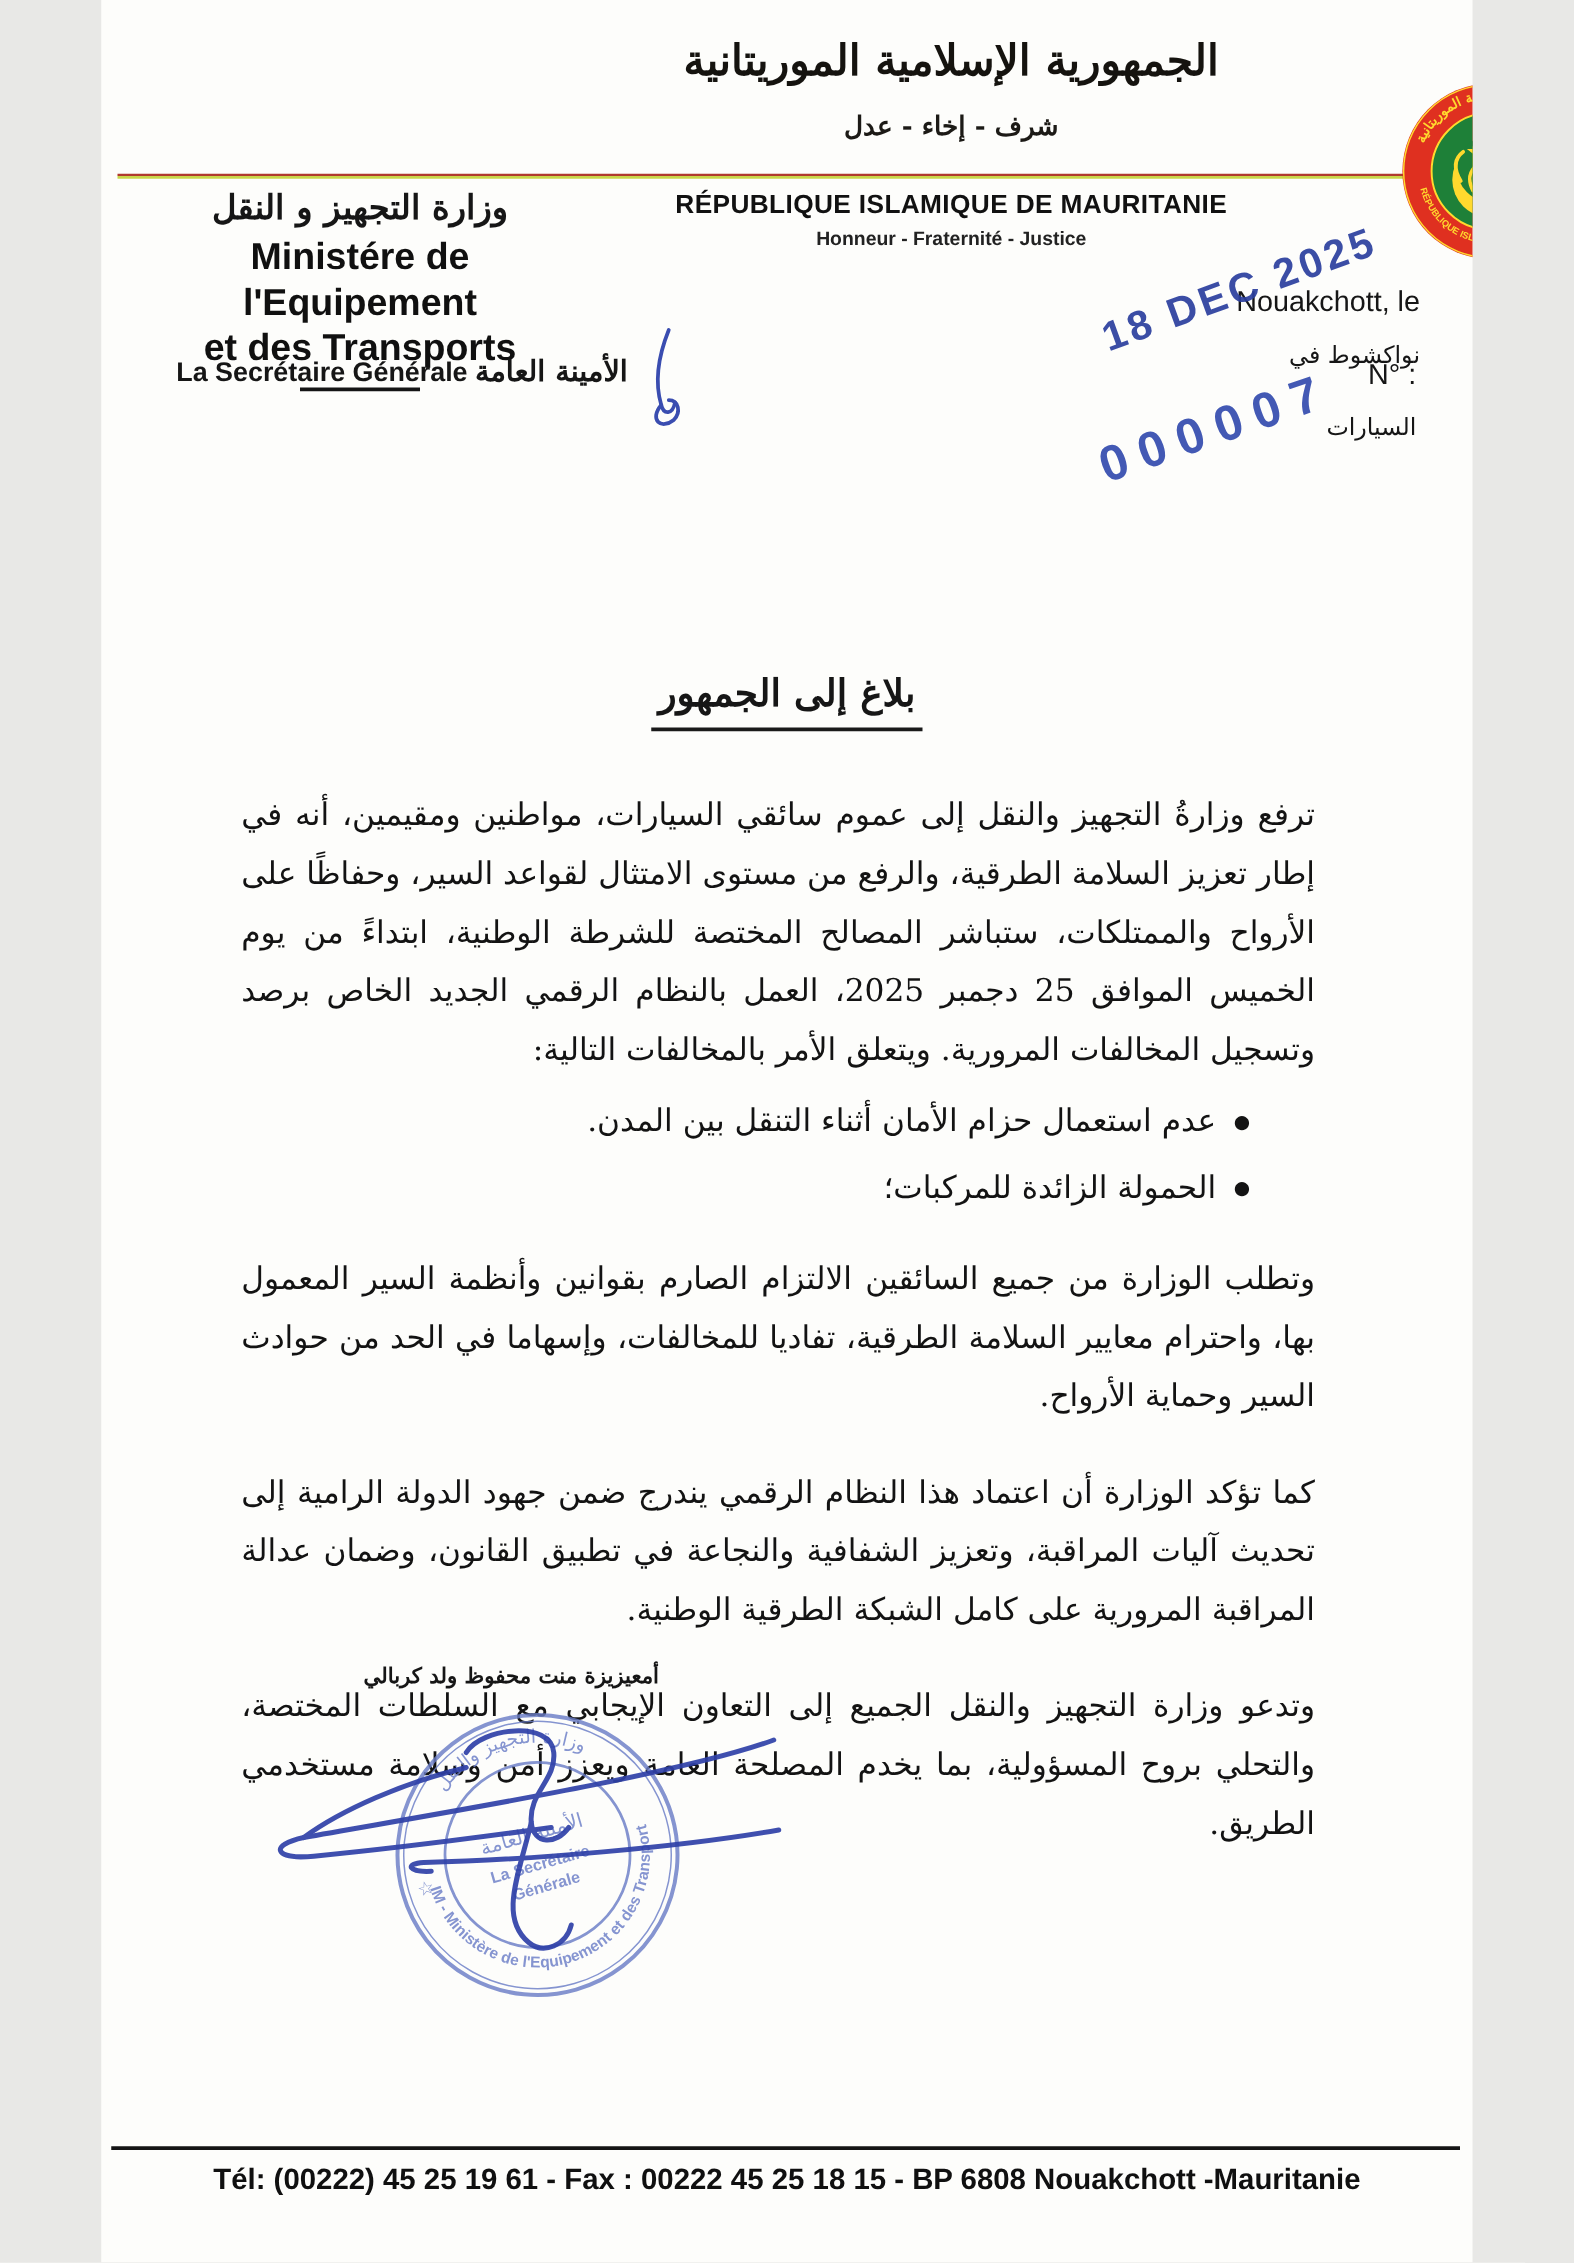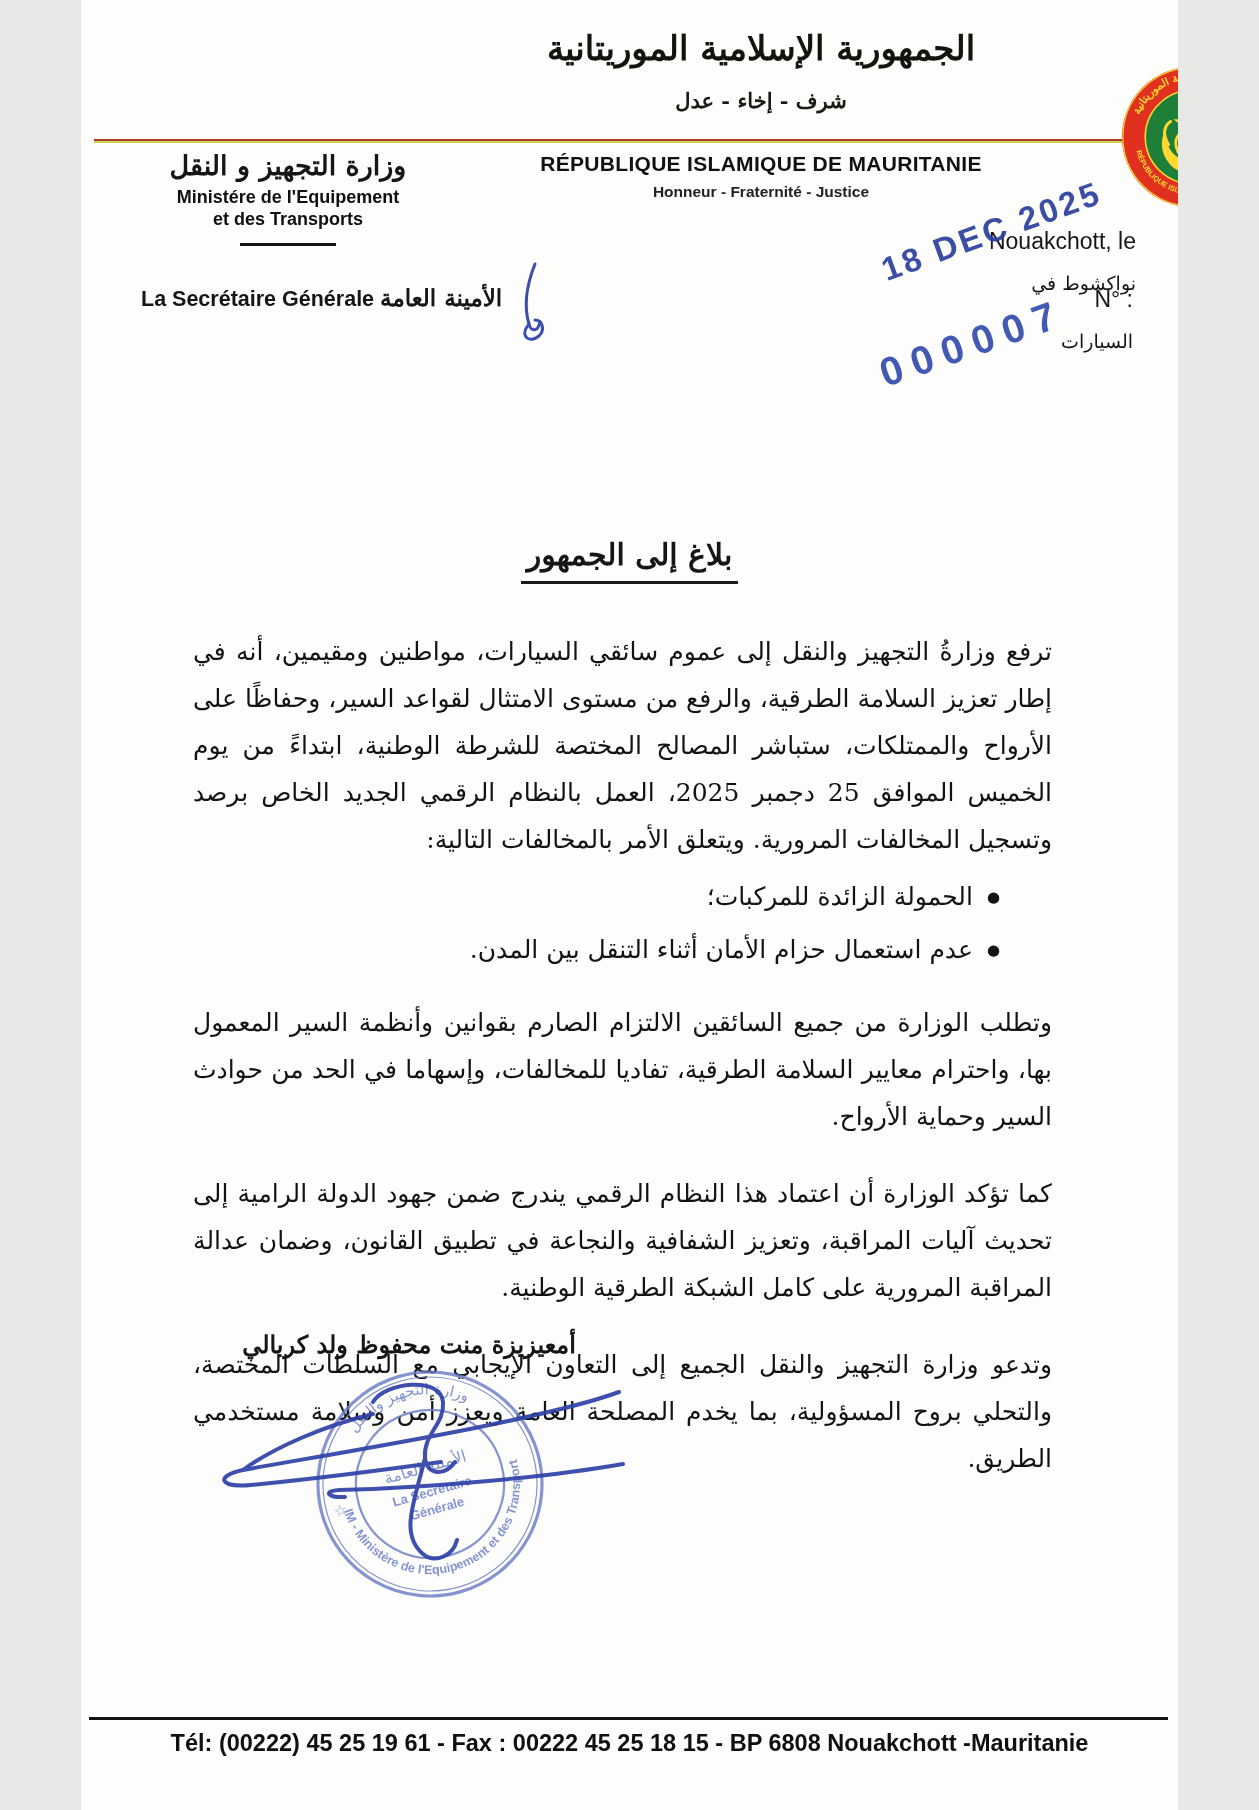--- a/index.html
+++ b/index.html
@@ -15,21 +15,21 @@
   
   .ar-republic { top:28px; font-family:"DejaVu Serif",serif; font-weight:bold; font-size:34px; color:#15130f; }
   .ar-motto    { top:88px; font-family:"DejaVu Serif",serif; font-weight:bold; font-size:21px; color:#1c1a16; }
   .band { top:139px; left:13px; right:0; height:4px;
           background:linear-gradient(to bottom,#b03a2e 0 45%,#c9d64a 45% 100%); }
   .fr-republic { top:152px; font-weight:bold; font-size:21px; letter-spacing:.3px; color:#111; }
   .fr-motto    { top:183px; font-weight:bold; font-size:15.5px; color:#222; }
 
   .ministry { left:42px; top:150px; width:330px; text-align:center; }
   .ministry-ar { font-family:"DejaVu Serif",serif; font-weight:bold; font-size:27px; margin-bottom:6px; }
-  .ministry-fr { font-weight:bold; font-size:18px; line-height:1.22; color:#101010; }
+  .ministry-fr { font-weight:bold; font-size:30px; line-height:1.22; color:#101010; }
   .ministry-rule { width:96px; height:3.5px; background:#151515; margin:12px auto 0; }
 
   .secretary { left:60px; top:284px; width:420px; font-weight:bold; font-size:21.5px; white-space:nowrap; }
   .secretary .ar { font-family:"DejaVu Serif",serif; font-size:23px; }
 
   
   .meta-row { display:flex; align-items:flex-end; gap:8px;flex-direction:column; }
   .meta-row .lbl-fr { font-weight:500; font-size:23px; white-space:nowrap; }
   .meta-row .rule { flex:1; border-bottom:1.6px solid #2a2a2a; height:1.4em; }
   .meta-row .lbl-ar { font-family:"DejaVu Serif",serif; font-size:19px; white-space:nowrap; padding-bottom:2px; }
@@ -57,21 +57,21 @@
     left:112px; right:126px; top:628px; direction:rtl; text-align:justify;
     font-family:"DejaVu Serif",serif; font-size:25px; line-height:1.88; color:#131313;
   }
   .body-text p + p { margin-top:30px; }
   .body-text ul { list-style:none; padding-right:52px; margin:10px 0 26px; }
   .body-text li { margin-bottom:6px; }
   .body-text li::before { content:"●"; font-size:15px; margin-left:14px; position:relative; top:-3px; }
 
   
   .sig-name { left:133px; top:1330px; width:390px; text-align:center; direction:rtl;
-              font-family:"DejaVu Serif",serif; font-weight:bold; font-size:24px; }
+              font-family:"DejaVu Serif",serif; font-weight:bold; font-size:17px; }
   .round-stamp { left:215px; top:1358px; opacity:.82; }
   .sig-scribble { left:42px; top:1378px; }
 
   
   .footer-rule { left:8px; right:10px; top:1717px; height:3px; background:#141414; }
   .footer-text { top:1730px; left:0; right:0; text-align:center; font-weight:bold; font-size:23.5px; color:#101010; }
 </style>
 </head>
 <body>
 
@@ -151,22 +151,22 @@
   <div class="abs stamp-date">18 DEC 2025</div>
   <div class="abs stamp-number">000007</div>
 
   <div class="abs doc-title">
     <span>بلاغ إلى الجمهور</span>
   </div>
 
   <div class="abs body-text">
     <p>ترفع وزارةُ التجهيز والنقل إلى عموم سائقي السيارات، مواطنين ومقيمين، أنه في إطار تعزيز السلامة الطرقية، والرفع من مستوى الامتثال لقواعد السير، وحفاظًا على الأرواح والممتلكات، ستباشر المصالح المختصة للشرطة الوطنية، ابتداءً من يوم الخميس الموافق 25 دجمبر 2025، العمل بالنظام الرقمي الجديد الخاص برصد وتسجيل المخالفات المرورية. ويتعلق الأمر بالمخالفات التالية:</p>
     <ul>
+      <li>عدم استعمال حزام الأمان أثناء التنقل بين المدن.</li>
       <li>الحمولة الزائدة للمركبات؛</li>
-      <li>عدم استعمال حزام الأمان أثناء التنقل بين المدن.</li>
     </ul>
     <p>وتطلب الوزارة من جميع السائقين الالتزام الصارم بقوانين وأنظمة السير المعمول بها، واحترام معايير السلامة الطرقية، تفاديا للمخالفات، وإسهاما في الحد من حوادث السير وحماية الأرواح.</p>
     <p>كما تؤكد الوزارة أن اعتماد هذا النظام الرقمي يندرج ضمن جهود الدولة الرامية إلى تحديث آليات المراقبة، وتعزيز الشفافية والنجاعة في تطبيق القانون، وضمان عدالة المراقبة المرورية على كامل الشبكة الطرقية الوطنية.</p>
     <p>وتدعو وزارة التجهيز والنقل الجميع إلى التعاون الإيجابي مع السلطات المختصة، والتحلي بروح المسؤولية، بما يخدم المصلحة العامة ويعزز أمن وسلامة مستخدمي الطريق.</p>
   </div>
 
   <div class="abs sig-name">أمعيزيزة منت محفوظ ولد كربالي</div>
 
   <svg class="abs round-stamp" width="268" height="252" viewBox="-126 -126 252 252">
     <g transform="rotate(-16)" fill="none" stroke="#6b7ec7">

